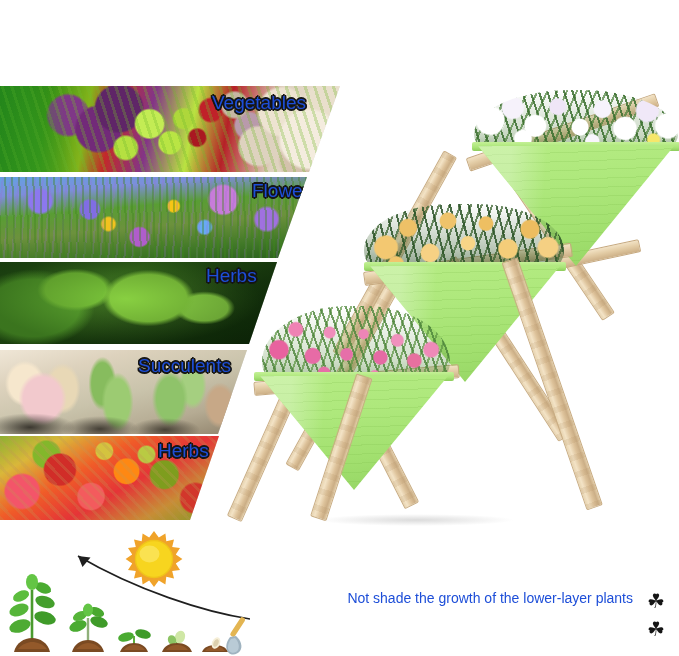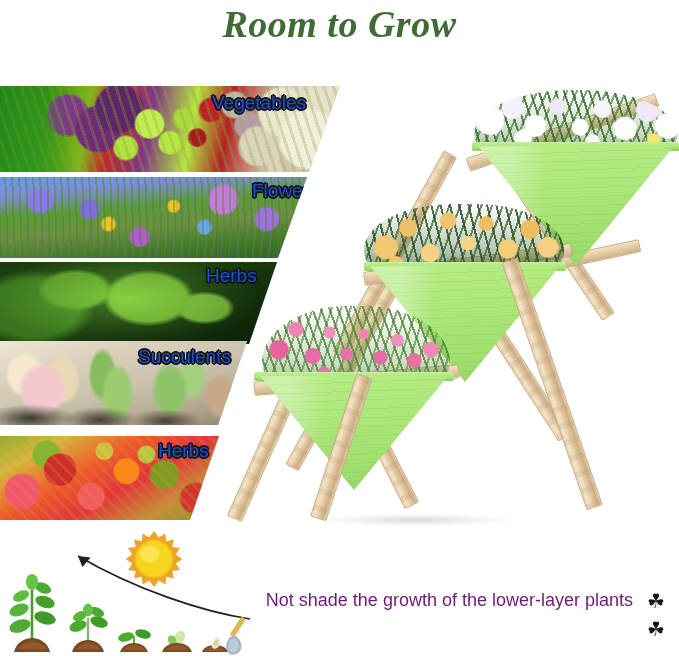--- a/index.html
+++ b/index.html
@@ -244,57 +244,56 @@
       repeating-linear-gradient(-72deg, rgba(92,148,66,.7) 0 2px, rgba(0,0,0,0) 2px 9px),
       linear-gradient(180deg, rgba(255,255,255,0) 0%, rgba(86,140,60,.28) 70%, rgba(72,122,50,.5) 100%);
   }
 
   
   #growth{position:absolute;left:4px;top:528px;width:246px;height:128px;}
 
   
   .botline{
     position:absolute;
-    font-size:18px;color:#701a75;white-space:nowrap;
+    font-size:14px;color:#1d4ed8;white-space:nowrap;
     right:46px;
   }
   .botline.l1{top:590px;}
   .botline.l2{top:618px;}
   .clover{
     position:absolute;right:14px;
     font-size:20px;line-height:1;color:#151515;
   }
   .clover.c1{top:591px;}
   .clover.c2{top:619px;}
 </style>
 </head>
 <body>
 
 <div id="page">
 
-  <div class="title">Room to Grow</div>
 
   <div id="strips">
 
     <div class="strip" style="top:0px;height:86px;width:340px;clip-path:polygon(0 0,340px 0,309px 86px,0 86px);">
       <div class="ph ph-veg"></div>
       <div class="lbl" style="left:212px;top:6px;">Vegetables</div>
     </div>
 
     <div class="strip" style="top:91px;height:81px;width:310px;clip-path:polygon(0 0,307px 0,278px 81px,0 81px);">
       <div class="ph ph-flowers"></div>
       <div class="lbl" style="left:216px;top:3px;padding-left:36px;">Flowers</div>
     </div>
 
     <div class="strip" style="top:176px;height:82px;width:280px;clip-path:polygon(0 0,277px 0,249px 82px,0 82px);">
       <div class="ph ph-herbs"></div>
       <div class="lbl" style="left:206px;top:3px;">Herbs</div>
     </div>
 
-    <div class="strip" style="top:255px;height:84px;width:250px;clip-path:polygon(0 0,247px 0,218px 84px,0 84px);">
+    <div class="strip" style="top:264px;height:84px;width:250px;clip-path:polygon(0 0,247px 0,218px 84px,0 84px);">
       <div class="ph ph-succ"></div>
       <div class="lbl" style="left:138px;top:5px;">Succulents</div>
     </div>
 
     <div class="strip" style="top:350px;height:84px;width:222px;clip-path:polygon(0 0,219px 0,190px 84px,0 84px);">
       <div class="ph ph-fruits"></div>
       <div class="lbl" style="left:158px;top:4px;">Herbs</div>
     </div>
   </div>
 

